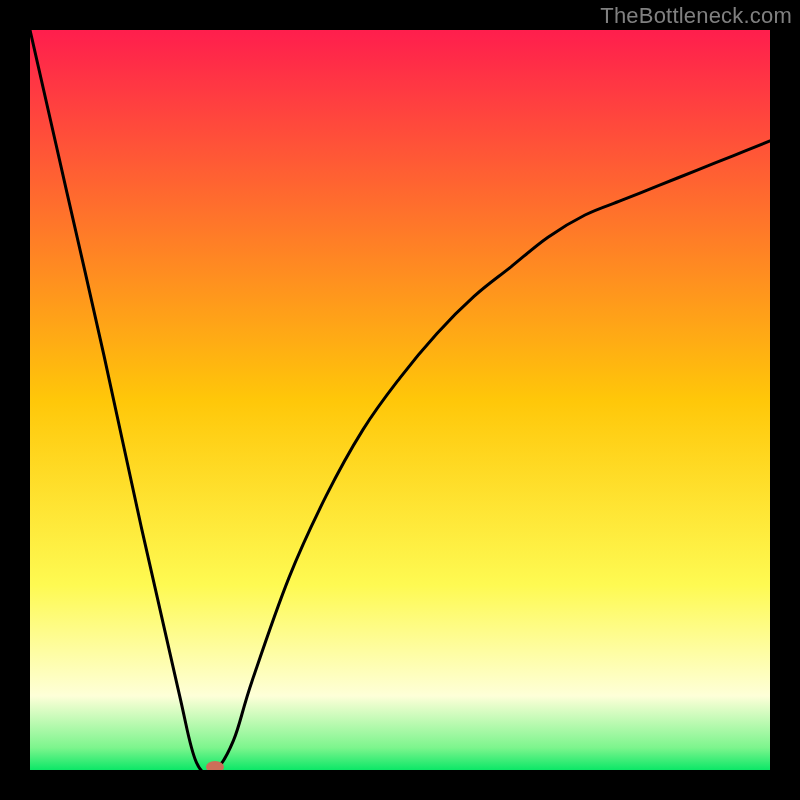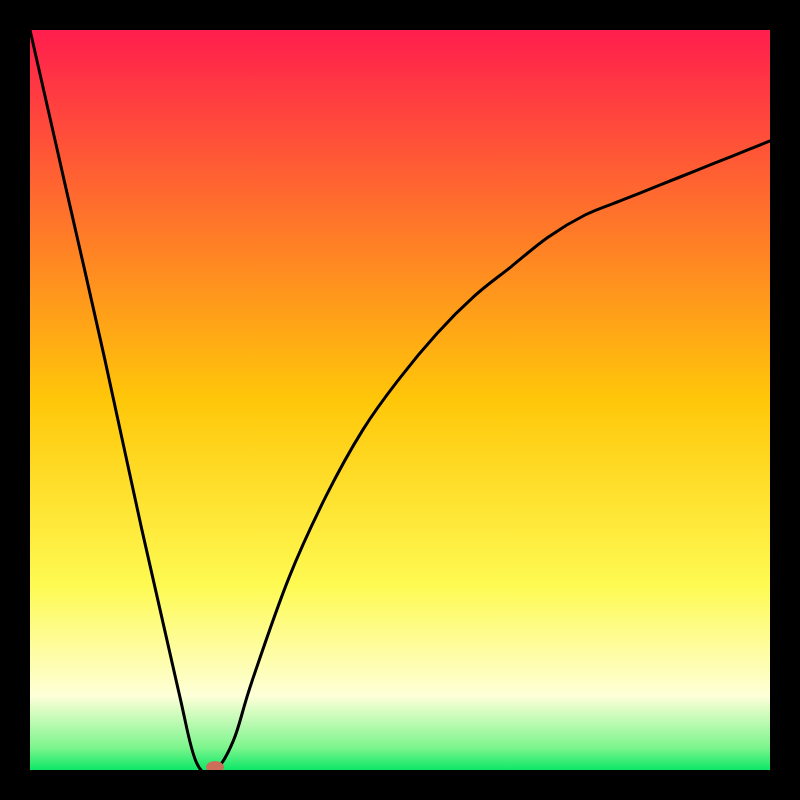--- a/index.html
+++ b/index.html
@@ -67,13 +67,14 @@
       </defs>
       <rect x="0" y="0" width="740" height="740" fill="url(#bg-grad)"></rect>
     </svg>
 
     <svg class="curve-holder" viewBox="0 0 740 740" preserveAspectRatio="none">
       <path id="curve-path" fill="none" stroke="#000" stroke-width="3" stroke-linecap="round" d="M 0 0 C 6.66 29.30399999999999, 23.68 104.19199999999996, 37 162.79999999999995 C 50.32 221.40799999999996, 60.68 265.65999999999997, 74 325.59999999999997 C 87.32 385.53999999999996, 97.68 435.85999999999996, 111 495.79999999999995 C 124.32 555.74, 138.01 615.976, 148 658.6 C 157.99 701.224, 159.84 717.948, 166.5 732.6 C 173.16 747.2520000000001, 178.34 743.996, 185 740 C 191.66 736.004, 196.84000000000003 726.384, 203.50000000000003 710.4 C 210.16000000000003 694.4159999999999, 212.01 680.504, 222 651.2 C 231.99 621.8960000000001, 245.68 580.9000000000001, 259 547.6 C 272.32 514.3, 282.68 492.84, 296 466.2 C 309.32 439.56, 319.68 420.912, 333 399.59999999999997 C 346.32 378.28799999999995, 356.68 365.11599999999993, 370 347.79999999999995 C 383.32 330.484, 393.68000000000006 318.052, 407.00000000000006 303.40000000000003 C 420.32000000000005 288.74800000000005, 430.68 278.388, 444 266.4 C 457.32 254.41199999999998, 467.68 247.45599999999993, 481 236.79999999999995 C 494.32 226.14399999999998, 504.68 216.52400000000003, 518 207.20000000000005 C 531.32 197.87600000000006, 541.68 191.66000000000003, 555 185 C 568.32 178.33999999999997, 578.68 175.52799999999993, 592 170.19999999999993 C 605.32 164.87199999999993, 615.68 160.72799999999998, 629 155.39999999999998 C 642.32 150.07199999999997, 652.68 145.92799999999988, 666 140.5999999999999 C 679.32 135.27199999999993, 689.68 131.12800000000004, 703 125.80000000000007 C 716.32 120.47200000000008, 733.34 113.66400000000002, 740 111"></path>
       <ellipse id="marker-dot" rx="9" ry="6" fill="#CC6E59" cx="185" cy="737"></ellipse>
     </svg>
   </div>
 
+  <div class="watermark">TheBottleneck.com</div>
 </div>
 
 </body></html>

